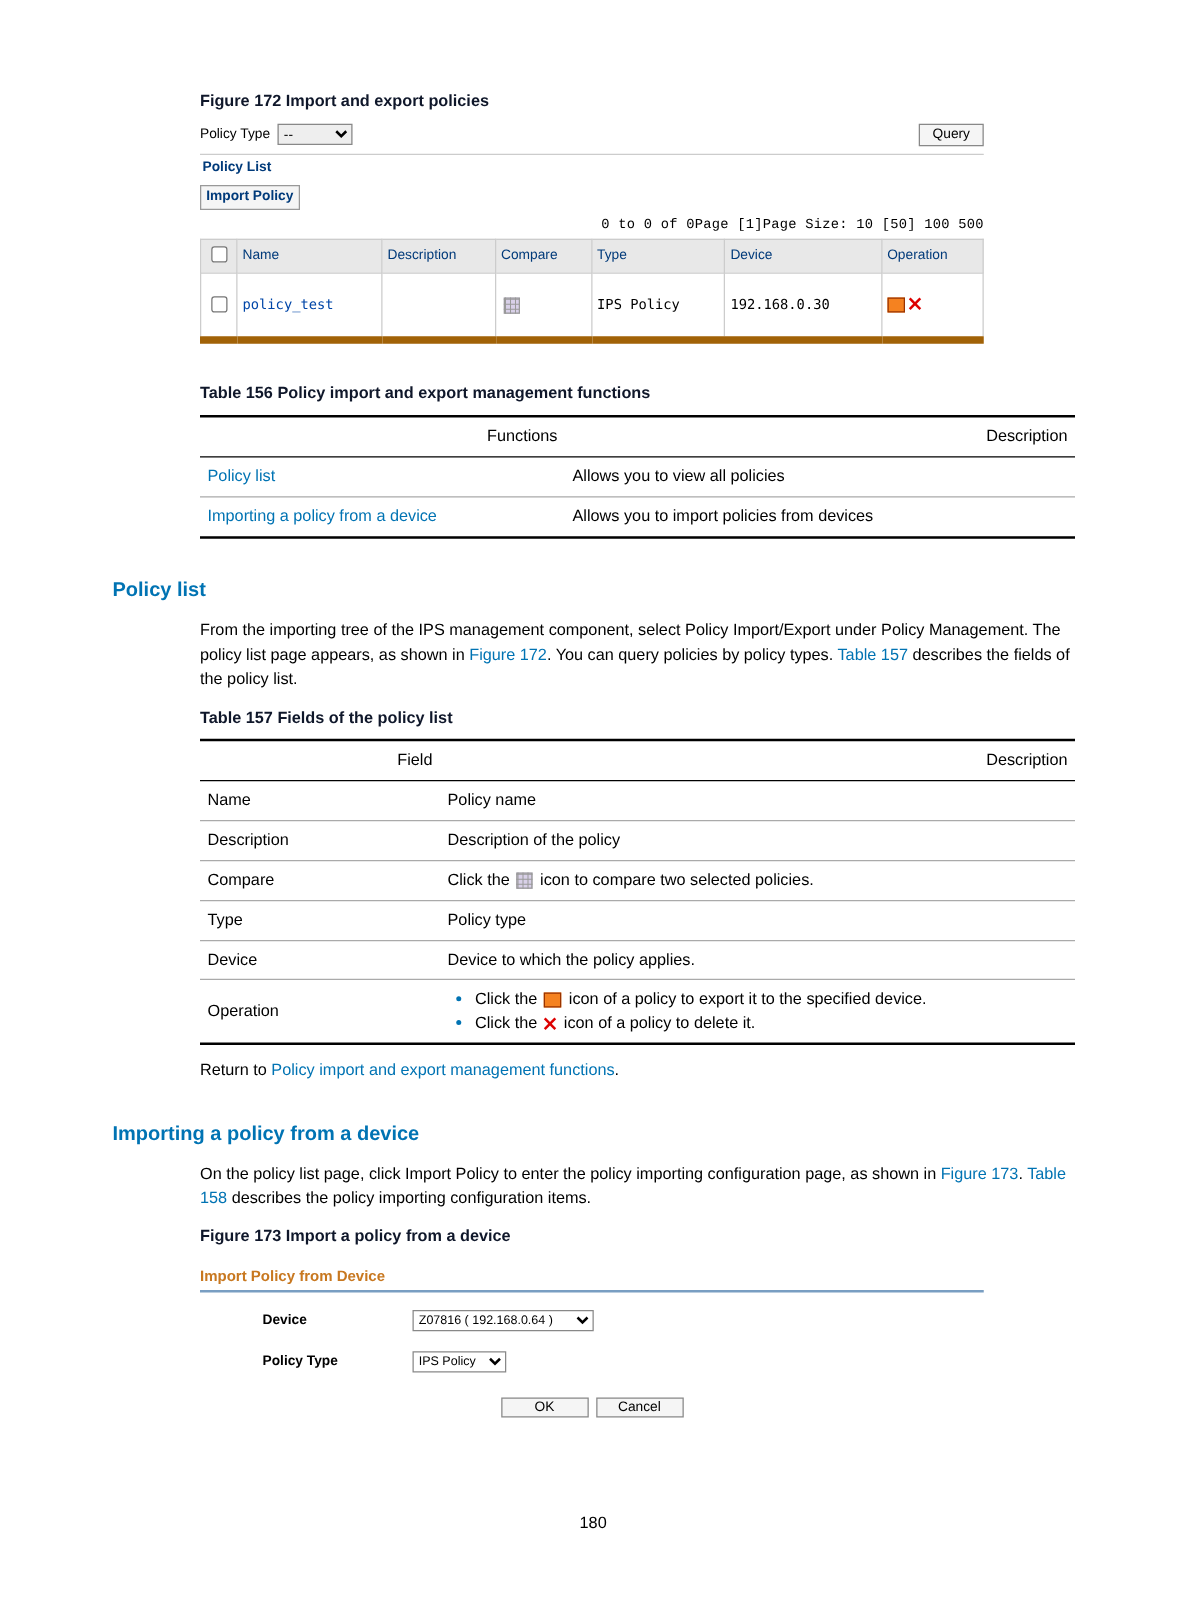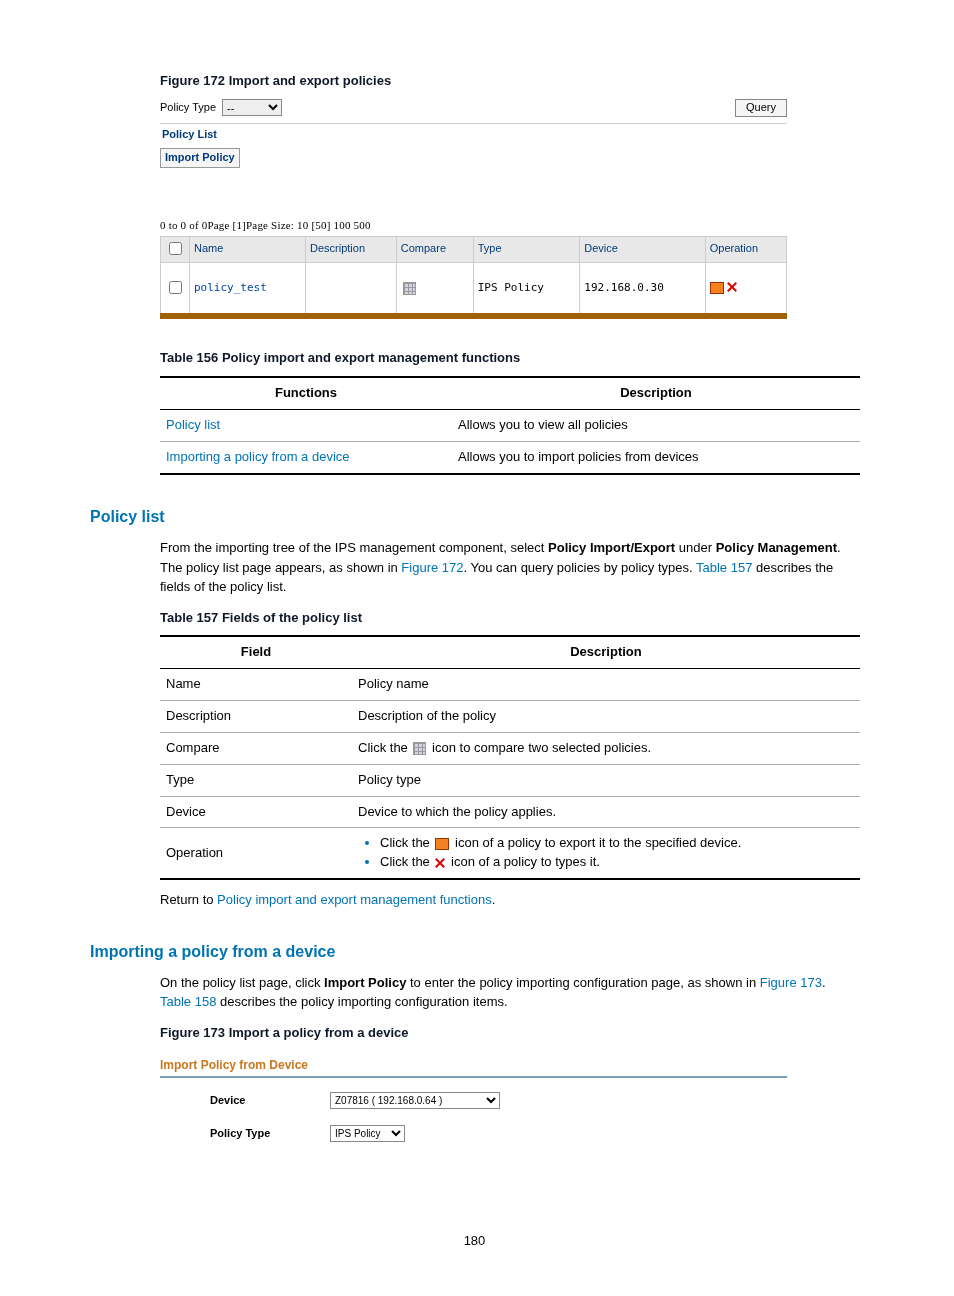--- a/index.html
+++ b/index.html
@@ -25,21 +25,21 @@
   .body-text {
     margin-left: 70px;
     margin-top: 8px;
     margin-bottom: 8px;
     line-height: 1.5;
   }
   a.link, span.link {
     color: #0073b3;
     text-decoration: none;
   }
-  b { font-weight: bold; }
+  b { font-weight: normal; }
 
   
   .shot1 {
     margin-left: 70px;
     border: 0;
     font-size: 11px;
     width: 627px;
   }
   .shot1 .toprow { display:flex; align-items:center; justify-content:space-between; margin:3px 0 6px 0;}
   .shot1 .toprow .lft { display:flex; align-items:center; gap:6px;}
@@ -67,26 +67,25 @@
     display:inline-block;
     border:1px solid #999;
     padding:1px 4px;
     font-size:11px;
     font-weight:bold;
     color:#003a7a;
     background:#f5f5f5;
   }
   .shot1 .pager {
     display:flex;
-    justify-content:flex-start;
+    justify-content:flex-end;
     font-size:11px;
     padding:2px 0;
-    font-family: Liberation Serif, serif;
+    font-family: Liberation Mono, monospace;
     letter-spacing:0.2px;
-    margin-top:45px;
   }
   .shot1 table.grid {
     width:100%;
     border-collapse:collapse;
     font-size:11px;
   }
   .shot1 table.grid th {
     background:#e8e8e8;
     border:1px solid #ccc;
     text-align:left;
@@ -117,22 +116,22 @@
   
   table.doc {
     border-collapse: collapse;
     width: 700px;
     margin-left: 70px;
     margin-top: 4px;
     margin-bottom: 10px;
     font-size: 13px;
   }
   table.doc th {
-    text-align: center;
-    font-weight: bold;
+    text-align: right;
+    font-weight: normal;
     padding: 6px 6px;
     border-top: 2px solid #000;
     border-bottom: 1px solid #000;
     margin-left: 16px;
   }
   table.doc td {
     padding: 6px 6px;
     border-bottom: 1px solid #aaa;
     vertical-align: top;
   }
@@ -297,21 +296,21 @@
       </tr>
   <tr>
         <td>Device</td>
         <td>Device to which the policy applies.</td>
       </tr>
   <tr>
     <td style="vertical-align:middle;">Operation</td>
     <td>
       <ul>
         <li><span>Click the </span><span class="ic-export inline-icon"></span><span> icon of a policy to export it to the specified device.</span></li>
-        <li><span>Click the </span><span class="ic-delete inline-icon"></span><span> icon of a policy to types it.</span></li>
+        <li><span>Click the </span><span class="ic-delete inline-icon"></span><span> icon of a policy to delete it.</span></li>
       </ul>
     </td>
   </tr>
 </tbody>
   </table>
 
 <div class="body-text">
   <span>Return to </span><span class="link">Policy import and export management functions</span><span>.</span>
 </div>
 
@@ -319,22 +318,25 @@
 <div class="body-text">
   <span>On the policy list page, click </span><b>Import Policy</b><span> to enter the policy importing configuration page, as shown in </span><span class="link">Figure 173</span><span>. </span><span class="link">Table 158</span><span> describes the policy importing configuration items.</span>
 </div>
 
 <div class="caption">Figure 173 Import a policy from a device</div>
 <div class="shot2">
   <div class="hdr">Import Policy from Device</div>
   <div class="form">
     <div class="row">
       <span class="lbl">Device</span>
-      <select style="width:170px;"><option>Z07816 ( 192.168.0.64 )</option></select>
+      <select style="width:145px;"><option>Z07816 ( 192.168.0.64 )</option></select>
     </div>
     <div class="row">
       <span class="lbl">Policy Type</span>
       <select style="width:75px;"><option>IPS Policy</option></select>
     </div>
+    <div class="btns">
+      <button>OK</button><button>Cancel</button>
+    </div>
   </div>
 </div>
 
 <div class="pagenum">180</div>
 
 </body></html>

